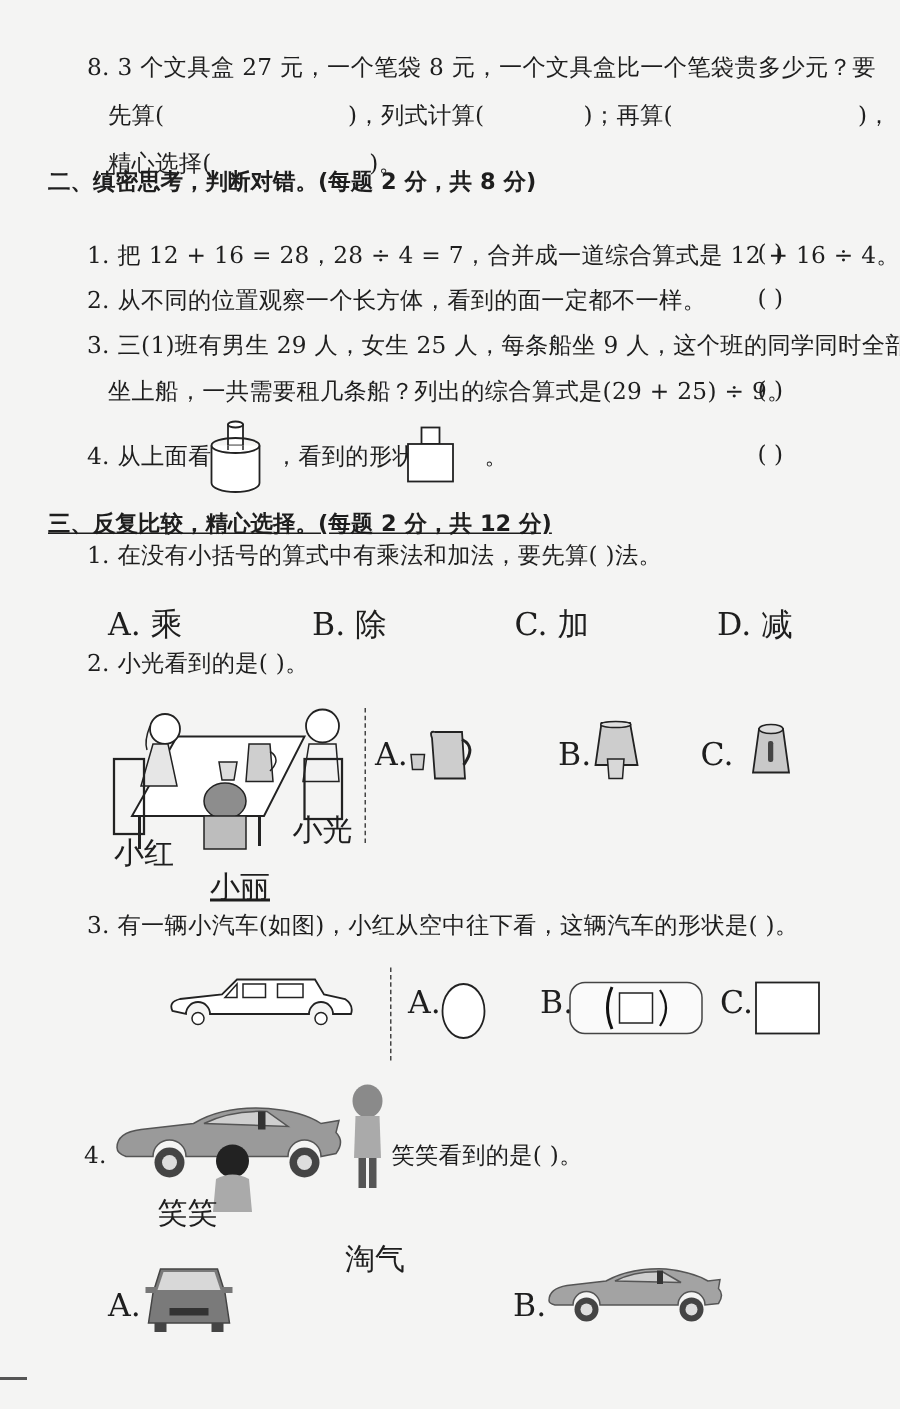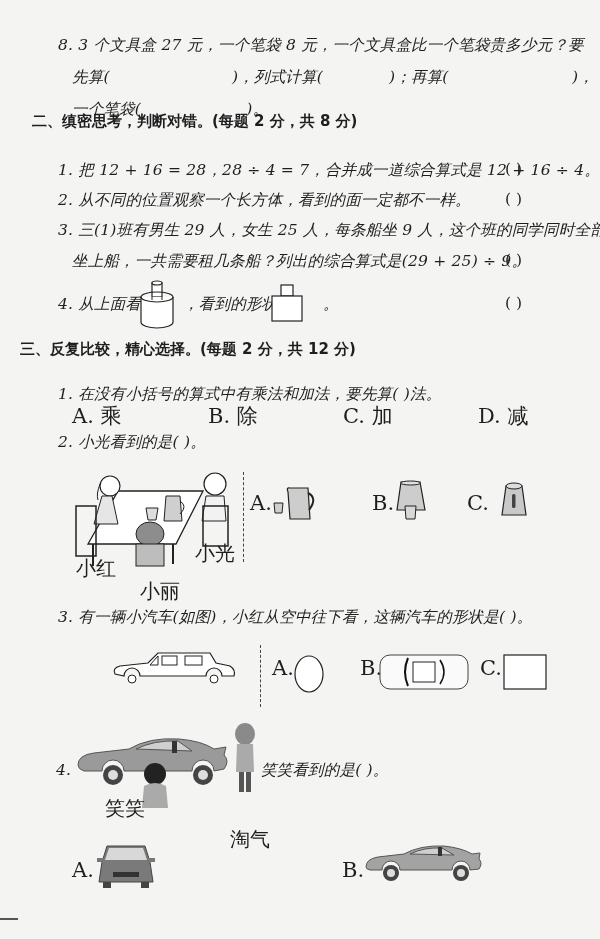--- a/index.html
+++ b/index.html
@@ -4,41 +4,41 @@
 <style>
   html, body { margin: 0; padding: 0; }
   body {
     width: 600px; height: 939px; overflow: hidden;
     background: #f4f4f3;
     font-family: "DejaVu Serif", "Liberation Serif", serif;
     color: #1e1e1e;
     position: relative;
   }
   .abs { position: absolute; white-space: nowrap; }
-  .line { font-size: 15.5px; line-height: 20px; letter-spacing: 0.2px; font-style: italic; }
+  .line { font-size: 15.5px; line-height: 20px; letter-spacing: 0.2px; }
   .heading { font-family: "DejaVu Sans", "Liberation Sans", sans-serif; font-weight: bold; font-size: 15px; }
   .judge { position: absolute; left: 505px; font-size: 15.5px; }
   .opt { font-size: 21px; }
   .vdash { position: absolute; width: 0; border-left: 1.5px dashed #444; }
   .label { font-size: 20px; font-family: "DejaVu Sans", "Liberation Sans", sans-serif; }
   svg { position: absolute; overflow: visible; }
   .edge { position:absolute; left:0; top:918px; width:18px; height:2px; background:#555; }
 </style>
 </head>
 <body>
 
 <div class="abs line" style="left:58px; top:35px;">8. 3 个文具盒 27 元，一个笔袋 8 元，一个文具盒比一个笔袋贵多少元？要</div>
 <div class="abs line" style="left:72px; top:67px; width:520px;">
   <span>先算(</span>
   <span style="position:absolute; left:160px;">)，列式计算(</span>
   <span style="position:absolute; left:317px;">)；再算(</span>
   <span style="position:absolute; left:500px;">)，</span>
 </div>
 <div class="abs line" style="left:72px; top:99px;">
-  <span>一个笔袋(</span>
+  <span>精心选择(</span>
   <span style="margin-left:100px;">)。</span>
 </div>
 
 <div class="abs heading" style="left:32px; top:112px;">二、缜密思考，判断对错。(每题 2 分，共 8 分)</div>
 
 <div class="abs line" style="left:58px; top:160px;text-align:center;">1. 把 12 + 16 = 28，28 ÷ 4 = 7，合并成一道综合算式是 12 + 16 ÷ 4。</div>
 <div class="judge" style="top:160px;">(      )</div>
 
 <div class="abs line" style="left:58px; top:190px;">2. 从不同的位置观察一个长方体，看到的面一定都不一样。</div>
 <div class="judge" style="top:190px;">(      )</div>
@@ -57,23 +57,23 @@
   <ellipse cx="19" cy="17" rx="16" ry="5" fill="none" stroke="#222" stroke-width="1.2"></ellipse>
   <line x1="14" y1="17" x2="14" y2="20" stroke="#222"></line>
   <line x1="24" y1="17" x2="24" y2="20" stroke="#222"></line>
 </svg>
 <svg style="left:271px; top:284px;" width="32" height="38" viewBox="0 0 32 38">
   <rect x="10" y="1" width="12" height="11" fill="#fff" stroke="#222" stroke-width="1.2"></rect>
   <rect x="1" y="12" width="30" height="25" fill="#fff" stroke="#222" stroke-width="1.2"></rect>
 </svg>
 <div class="judge" style="top:294px;">(      )</div>
 
-<div class="abs heading" style="left:20px; top:340px;">三、反复比较，精心选择。(每题 2 分，共 12 分)</div>
+<div class="abs heading" style="left:32px; top:340px;text-decoration:underline;">三、反复比较，精心选择。(每题 2 分，共 12 分)</div>
 
-<div class="abs line" style="left:58px; top:384px;">1. 在没有小括号的算式中有乘法和加法，要先算(        )法。</div>
+<div class="abs line" style="left:58px; top:360px;">1. 在没有小括号的算式中有乘法和加法，要先算(        )法。</div>
 <div class="abs opt" style="left:72px; top:402px;">A. 乘</div>
 <div class="abs opt" style="left:208px; top:402px;">B. 除</div>
 <div class="abs opt" style="left:343px; top:402px;">C. 加</div>
 <div class="abs opt" style="left:478px; top:402px;">D. 减</div>
 
 <div class="abs line" style="left:58px; top:432px;">2. 小光看到的是(        )。</div>
 
 <svg style="left:68px; top:466px;" width="170" height="105" viewBox="0 0 170 105">
   <polygon points="50,25 135,25 108,78 20,78" fill="#fff" stroke="#222" stroke-width="1.3"></polygon>
   <line x1="25" y1="78" x2="25" y2="100" stroke="#222" stroke-width="2"></line>
@@ -89,21 +89,21 @@
   <path d="M112 35 Q120 40 112 48" fill="none" stroke="#222"></path>
 
   <ellipse cx="82" cy="68" rx="14" ry="12" fill="#8d8d8d" stroke="#222"></ellipse>
   <rect x="68" y="78" width="28" height="22" fill="#bdbdbd" stroke="#222"></rect>
 
   <circle cx="147" cy="18" r="11" fill="#fff" stroke="#222" stroke-width="1.2"></circle>
   <path d="M138 30 L134 55 L158 55 L156 30 Z" fill="#f2f2f2" stroke="#222"></path>
   <rect x="135" y="40" width="25" height="40" fill="none" stroke="#222" stroke-width="1.5"></rect>
 </svg>
 <div class="abs label" style="left:76px; top:555px;">小红</div>
-<div class="abs label" style="left:140px; top:578px;">小丽</div>
+<div class="abs label" style="left:140px; top:578px;text-decoration:underline;">小丽</div>
 <div class="abs label" style="left:195px; top:540px;">小光</div>
 
 <div class="vdash" style="left:243px; top:472px; height:90px;"></div>
 
 <div class="abs opt" style="left:250px; top:491px;">A.</div>
 <svg style="left:272px; top:484px;" width="52" height="40" viewBox="0 0 52 40">
   <path d="M2 19 L3 29 L10 29 L11 19 Z" fill="#cfcfcf" stroke="#222"></path>
   <path d="M18 4 Q14 3 16 8 L18 35 L38 35 L36 4 Z" fill="#cdcdcd" stroke="#222" stroke-width="1.2"></path>
   <path d="M36 9 Q46 14 37 26" fill="none" stroke="#222" stroke-width="2"></path>
 </svg>

